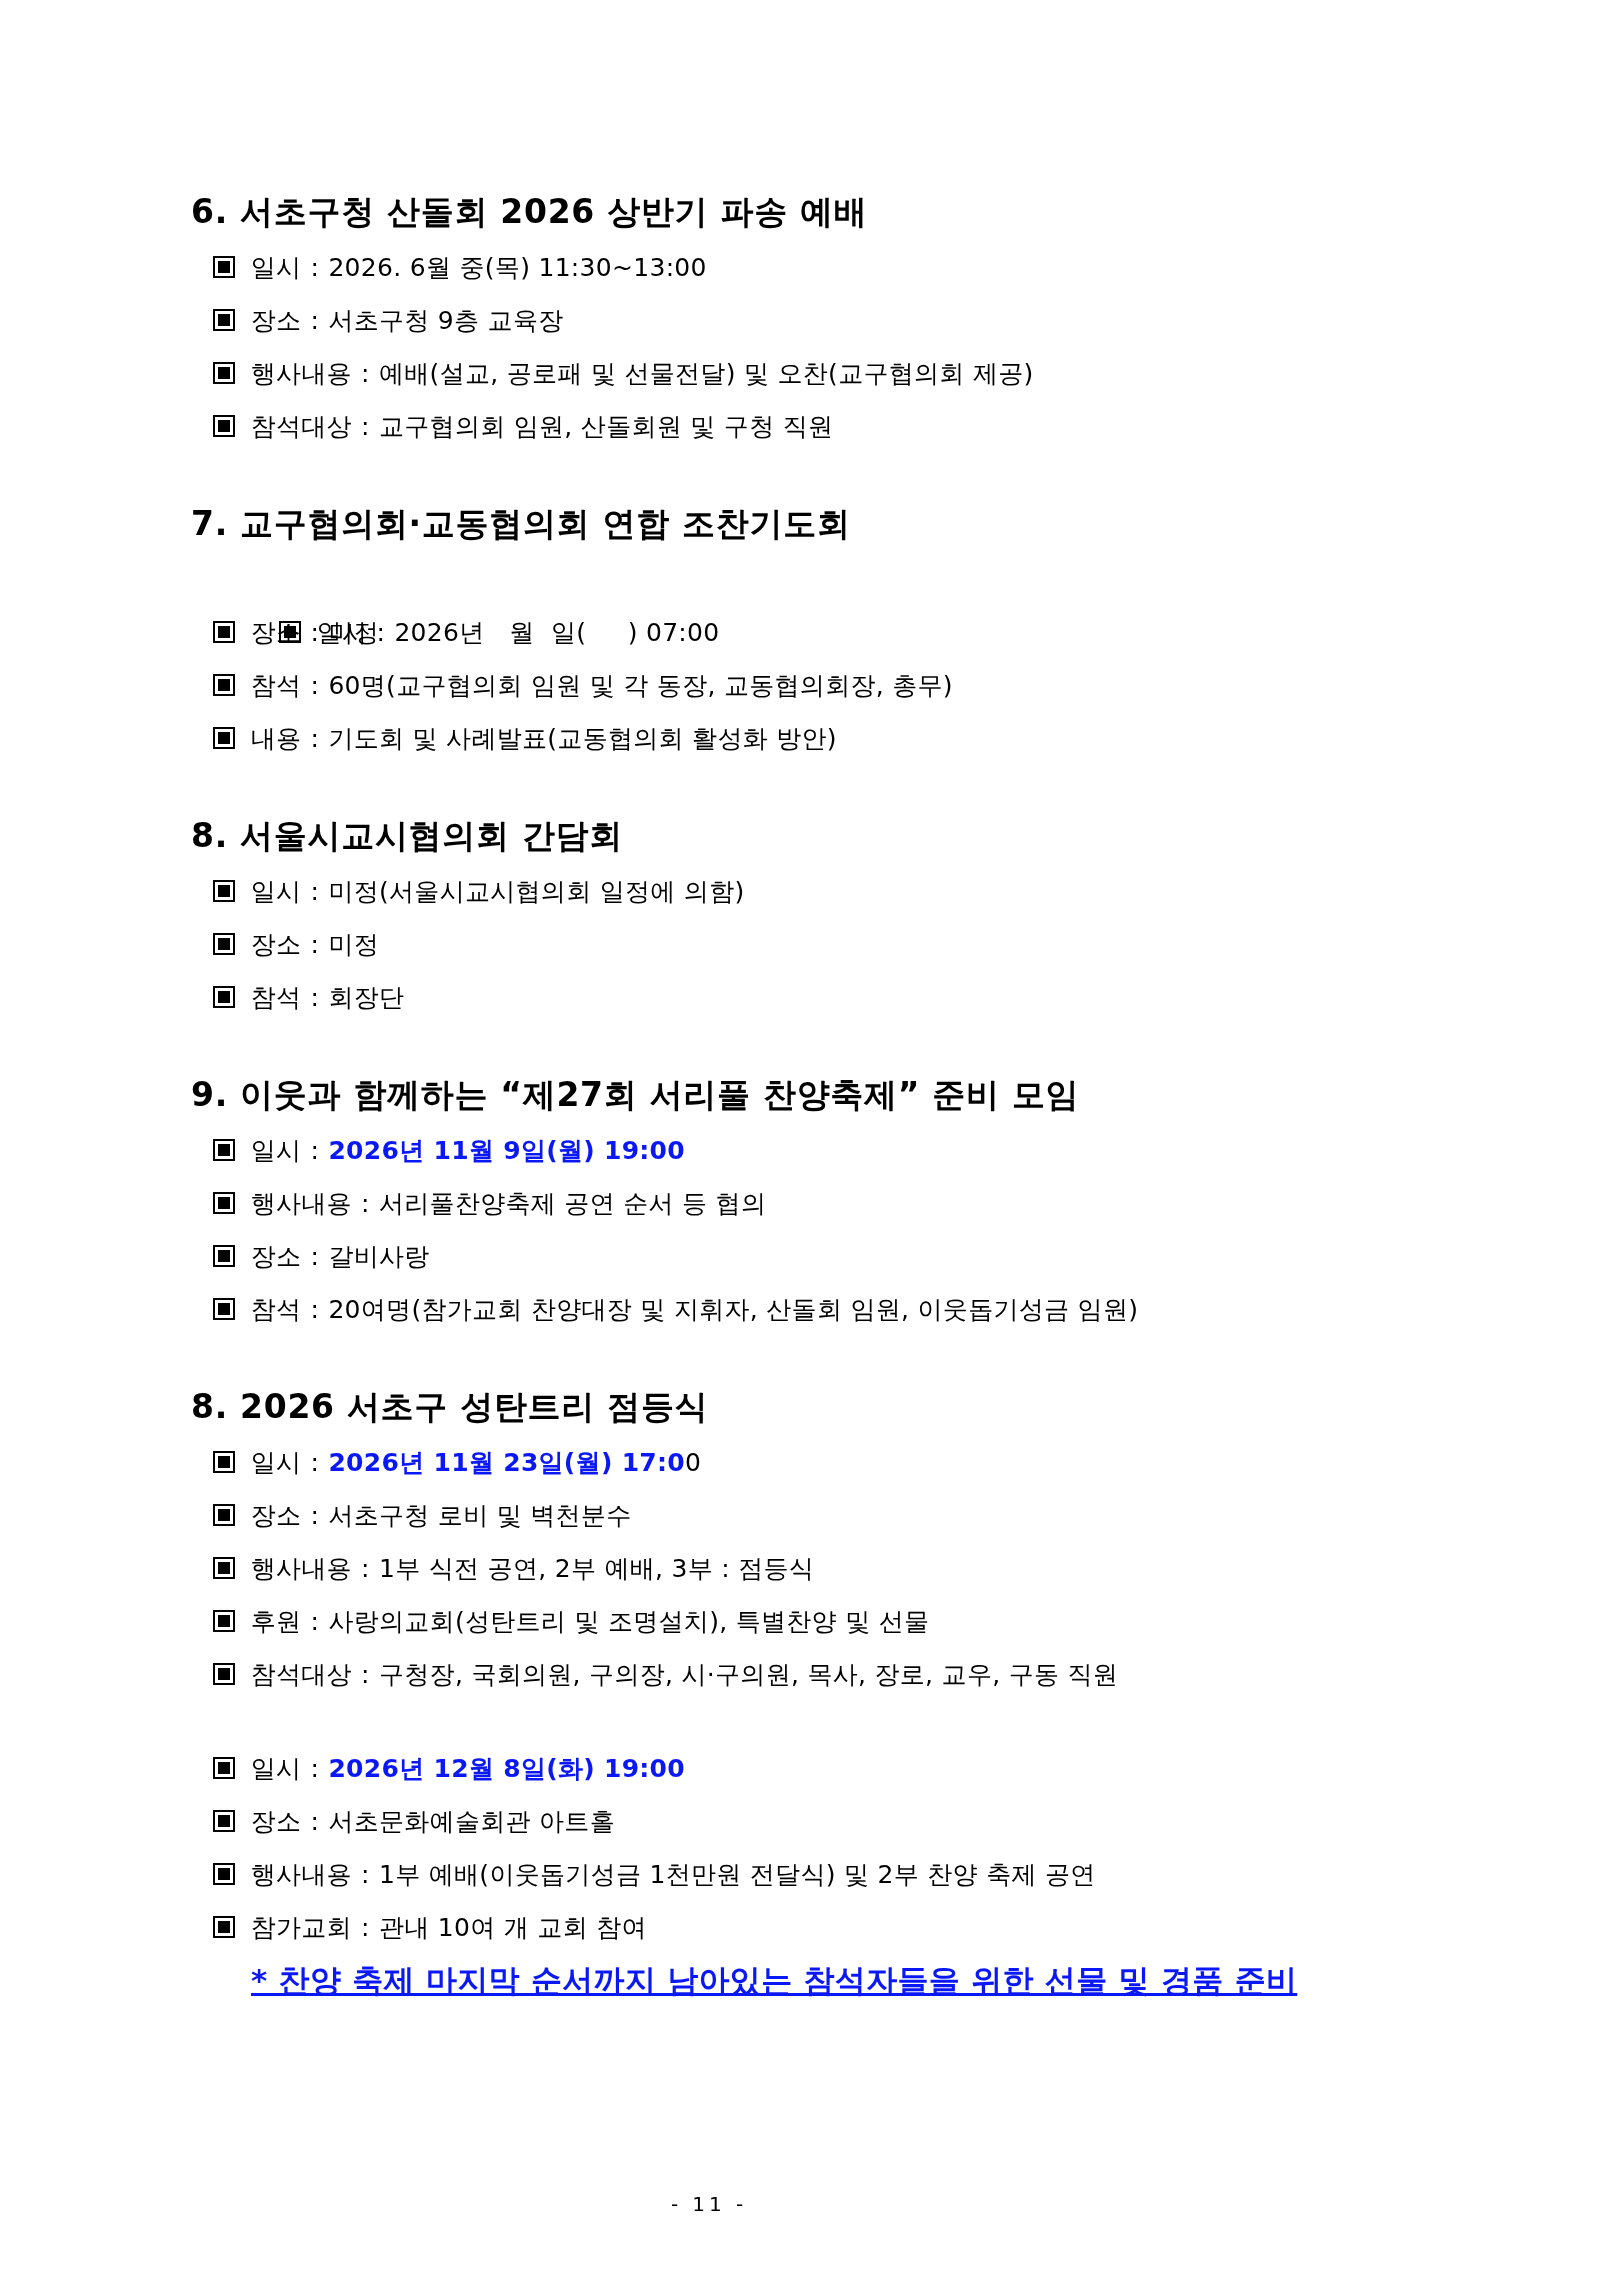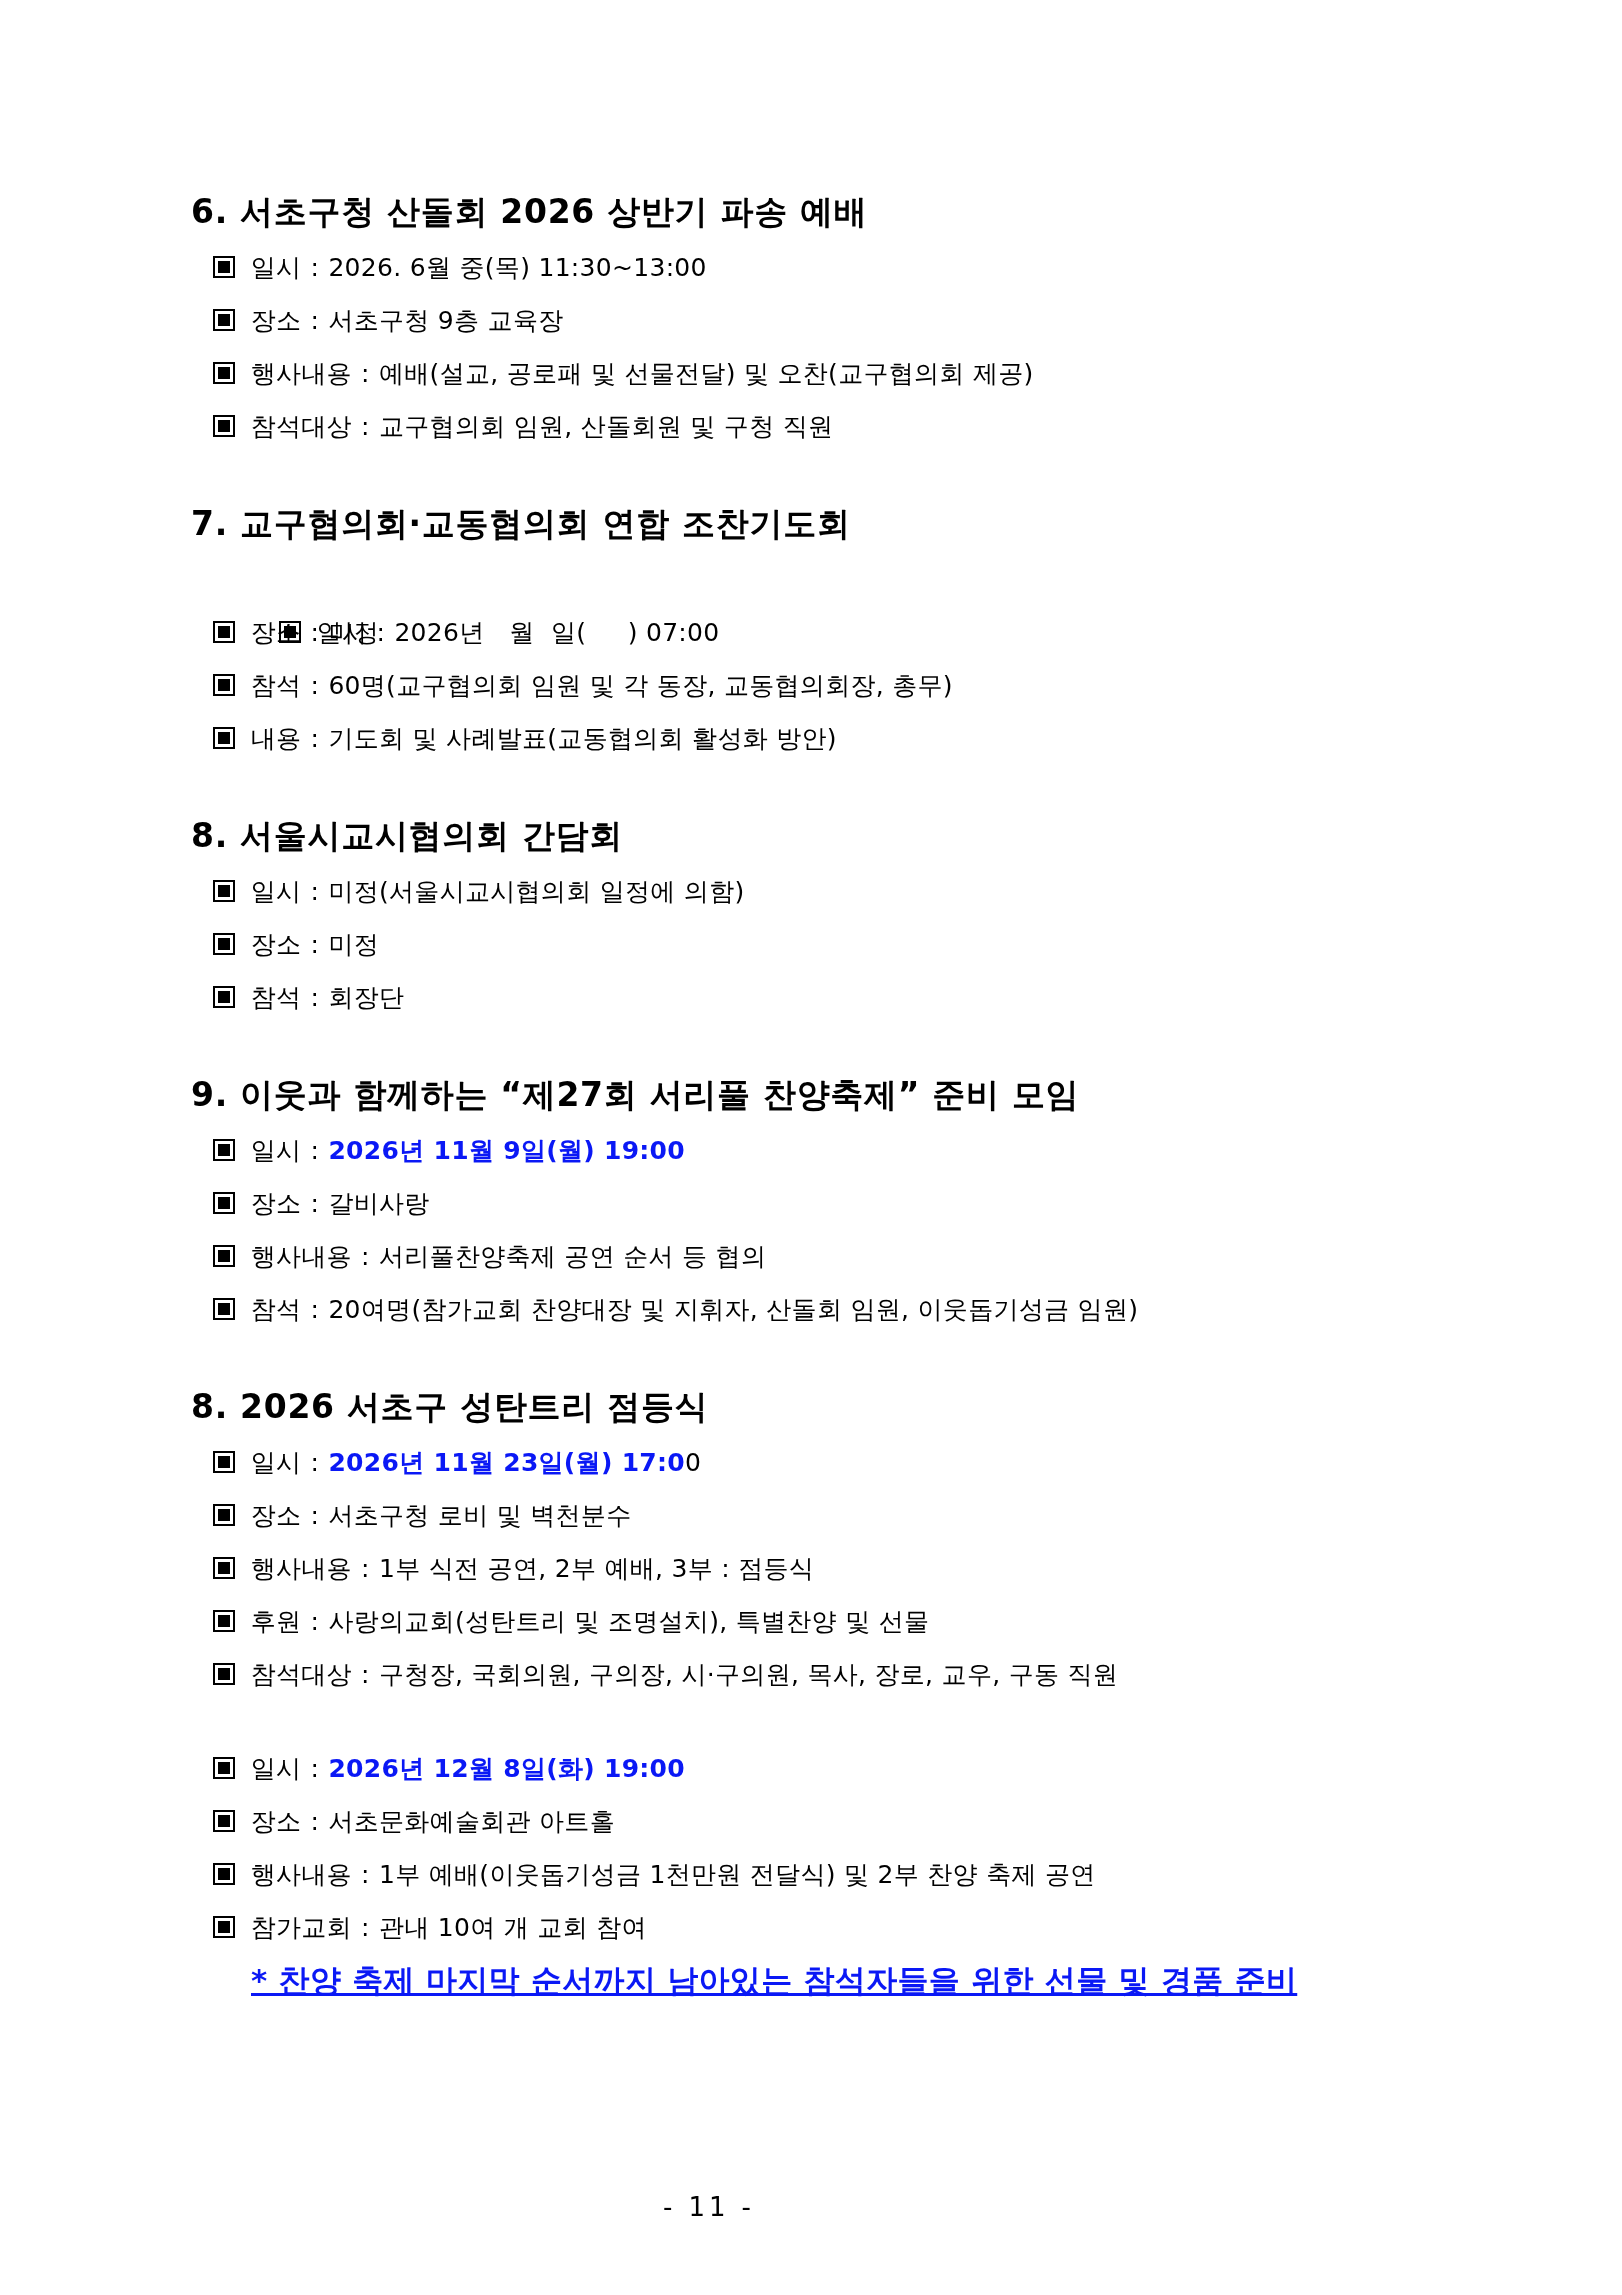--- a/index.html
+++ b/index.html
@@ -14,21 +14,21 @@
          padding-left: 22px; letter-spacing: 0.3px; }
   .bullet { display: inline-block; width: 22px; height: 22px; border: 2.6px solid #000;
             box-sizing: border-box; position: relative; vertical-align: -2px; margin-right: 15.7px; }
   .bullet::after { content: ""; position: absolute; left: 3.3px; top: 3.3px; right: 3.3px; bottom: 3.3px; background: #000; }
   .colon { margin: 0 9.2px; }
   .blue { color: #0a18f5; font-weight: bold; }
   .black-tail { color: #000; font-weight: normal; }
   .note { font-size: 31px; line-height: 53px; height: 53px; white-space: nowrap;
           padding-left: 60px; color: #0a18f5; font-weight: bold; letter-spacing: 0.3px; text-decoration: underline; }
   .page-number { position: absolute; left: 0; width: 1418px; top: 2192px; text-align: center;
-                 font-size: 26px; font-family: "DejaVu Sans", sans-serif; letter-spacing: 3.9px; }
+                 font-size: 20px; font-family: "DejaVu Sans", sans-serif; letter-spacing: 3.9px; }
 </style>
 </head>
 <body>
 
 <div class="page">
   <div class="content">
 
     <div class="section">
       <div class="section-title">6. 서초구청 산돌회 2026 상반기 파송 예배</div>
       <div class="row">
@@ -73,24 +73,24 @@
         <span class="bullet"></span><span>참석</span><span class="colon">:</span><span>회장단</span>
       </div>
     </div>
 
     <div class="section">
       <div class="section-title">9. 이웃과 함께하는 “제27회 서리풀 찬양축제” 준비 모임</div>
       <div class="row">
         <span class="bullet"></span><span>일시</span><span class="colon">:</span><span class="blue">2026년 11월 9일(월) 19:00</span>
       </div>
       <div class="row">
-        <span class="bullet"></span><span>장소</span><span class="colon">:</span><span>갈비사랑</span>
+        <span class="bullet"></span><span>행사내용</span><span class="colon">:</span><span>서리풀찬양축제 공연 순서 등 협의</span>
       </div>
       <div class="row">
-        <span class="bullet"></span><span>행사내용</span><span class="colon">:</span><span>서리풀찬양축제 공연 순서 등 협의</span>
+        <span class="bullet"></span><span>장소</span><span class="colon">:</span><span>갈비사랑</span>
       </div>
       <div class="row">
         <span class="bullet"></span><span>참석</span><span class="colon">:</span><span>20여명(참가교회 찬양대장 및 지휘자, 산돌회 임원, 이웃돕기성금 임원)</span>
       </div>
     </div>
 
     <div class="section">
       <div class="section-title">8. 2026 서초구 성탄트리 점등식</div>
       <div class="row">
         <span class="bullet"></span><span>일시</span><span class="colon">:</span><span class="blue">2026년 11월 23일(월) 17:0</span><span class="black-tail">0</span>

